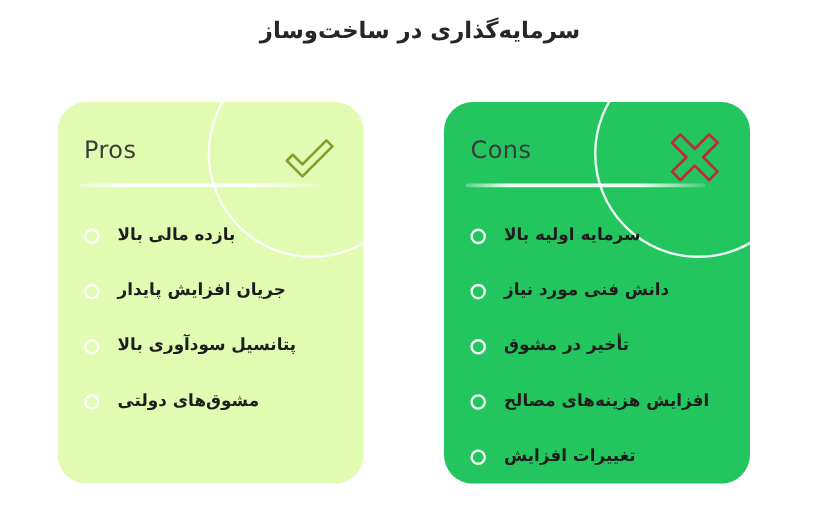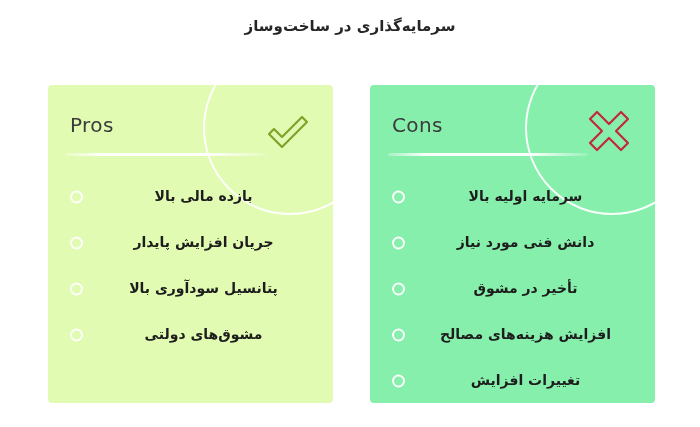--- a/index.html
+++ b/index.html
@@ -20,56 +20,56 @@
     inset: 0;
   }
 
   
   .page-title {
     position: absolute;
     top: 12px;
     left: 0;
     width: 700px;
     text-align: center;
-    font-size: 15px;
+    font-size: 19px;
     font-weight: 700;
     color: #262626;
     direction: rtl;
     letter-spacing: 0px;
     line-height: 28px;
     font-family: "DejaVu Sans", "Liberation Sans", sans-serif;
   }
 
   
   .cards {
     position: absolute;
     top: 85px;
     left: 0;
     width: 700px;
     height: 320px;
   }
 
   .card {
     position: absolute;
     top: 0;
-    width: 285px;
+    width: 255px;
     height: 318px;
-    border-radius: 4px;
+    border-radius: 24px;
     overflow: hidden;
     box-sizing: border-box;
   }
 
   .card-pros {
     left: 48px;
     background: #e2fbb2;
   }
 
   .card-cons {
     left: 370px;
-    background: #86efac;
+    background: #22c55e;
   }
 
   
   .card-arc {
     position: absolute;
     top: -44px;
     right: -44px;
     width: 174px;
     height: 174px;
     border-radius: 50%;
@@ -121,21 +121,21 @@
     margin: 0;
     padding: 0;
     list-style: none;
     direction: rtl;
   }
 
   .list-item {
     display: flex;
     flex-direction: row-reverse;
     align-items: center;
-    justify-content: center;
+    justify-content: flex-start;
     height: 46px;
     padding-right: 10px;
   }
 
   .list-bullet {
     flex: 0 0 auto;
     width: 13px;
     height: 13px;
     border-radius: 50%;
     border: 2px solid rgba(255,255,255,0.95);

